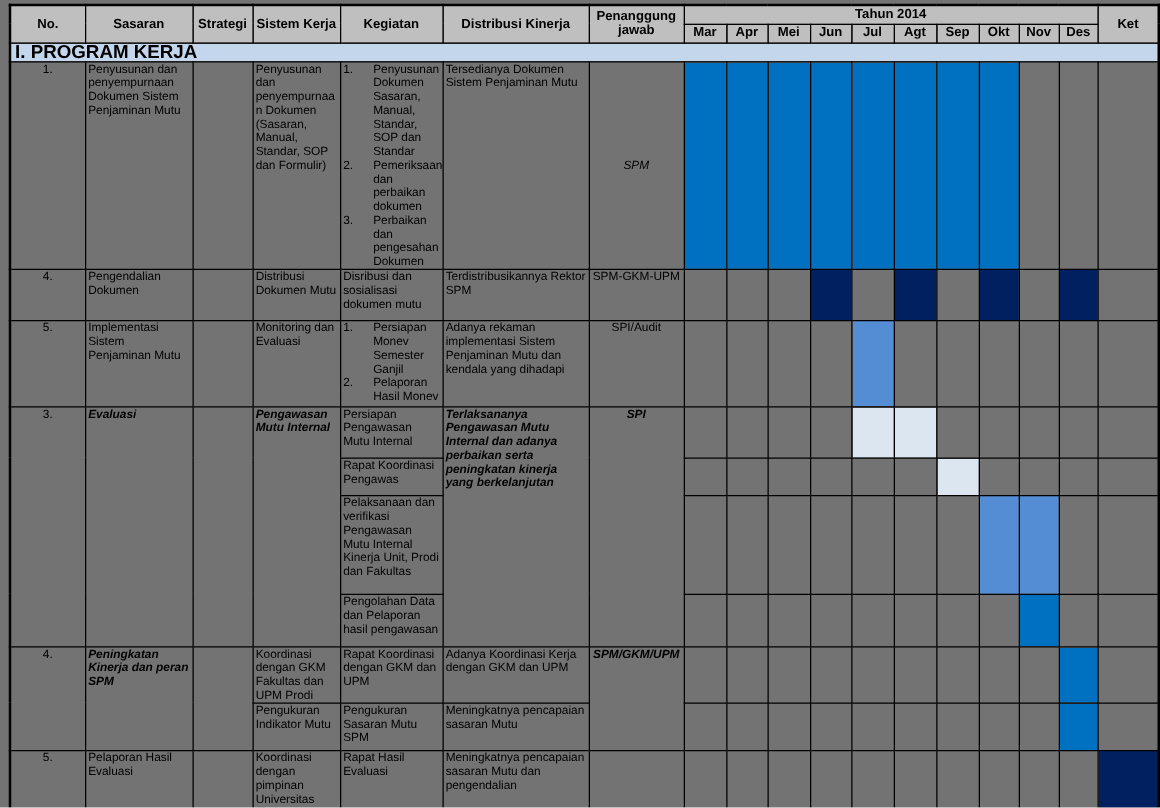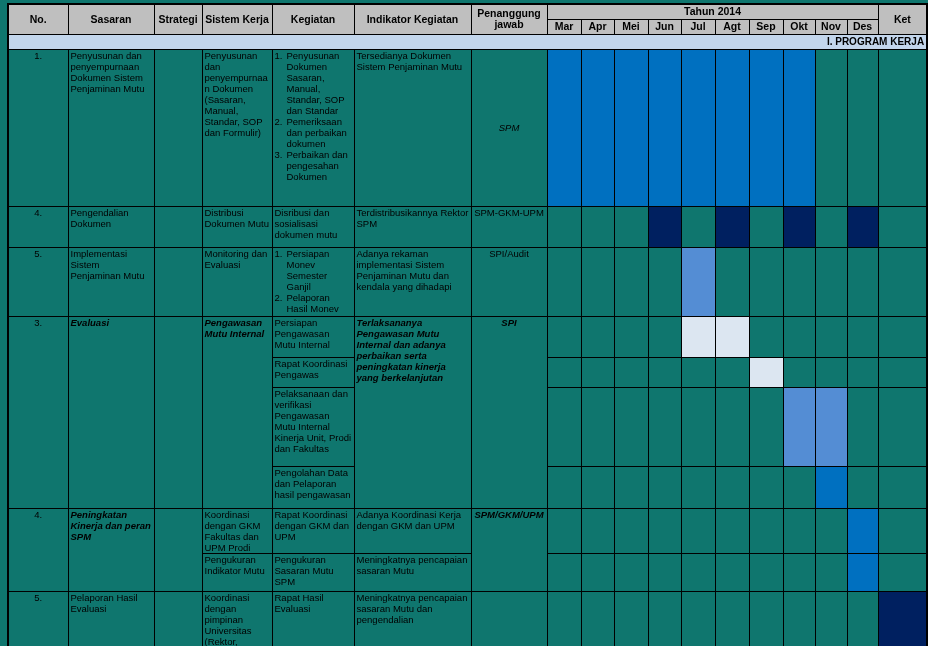--- a/index.html
+++ b/index.html
@@ -1,39 +1,39 @@
 <!DOCTYPE html>
 <html style="--fill-strong: #0070C0; --fill-dark: #002060; --fill-medium: #548DD4; --fill-light: #DCE6F1; --header-bg: #BFBFBF; --section-bg: #C3D6EC; --border: #000000;"><head>
 <meta charset="utf-8">
 <style>
   * { box-sizing: border-box; margin: 0; padding: 0; }
   html,body { width: 928px; height: 646px; background: #fff;
     font-family: "Liberation Sans", sans-serif; }
-  .page { position: relative; width: 928px; height: 646px; background: #0f766e; overflow: hidden; }
+  .page { position: relative; width: 928px; height: 646px; background: #737373; overflow: hidden; }
   table.grid { position: absolute; left: 7px; top: 3px; width: 919px;
     border-collapse: collapse; table-layout: fixed;
     border: 2px solid var(--border, #000); }
   td { border: 1px solid var(--border, #000); vertical-align: top;
     padding: 0 2px; font-size: 9.5px; line-height: 11px; color: #000;
     overflow: hidden; word-wrap: break-word; }
   td.hdr { background: var(--header-bg, #BFBFBF); font-weight: bold;
     text-align: center; vertical-align: middle; font-size: 10.5px; line-height: 11.5px; }
   td.section { background: var(--section-bg, #C3D6EC); font-weight: bold;
-    font-size: 10px; vertical-align: middle; text-align: right; padding-left: 3px; }
+    font-size: 15px; vertical-align: middle; text-align: left; padding-left: 3px; }
   td.no { text-align: center; }
   td.pj { text-align: center; white-space: nowrap; }
   td.mid { vertical-align: middle; font-style: italic; }
   td.b { font-weight: bold; font-style: italic; }
   td.f-blue  { background: var(--fill-strong, #0070C0); }
   td.f-navy  { background: var(--fill-dark, #002060); }
   td.f-med   { background: var(--fill-medium, #548DD4); }
   td.f-light { background: var(--fill-light, #DCE6F1); }
   .li { display: flex; }
   .li .n { flex: none; width: 12px; }
-  .li .tx { flex: 1; }
+  .li .tx { flex: 1; margin-left: 12px; }
 </style>
 </head>
 <body>
 
 <div class="page">
   <table class="grid">
     <colgroup>
       <col style="width:60px">
         <col style="width:86px">
         <col style="width:48px">
@@ -53,21 +53,21 @@
       <col style="width:31px">
       <col style="width:49px">
     </colgroup>
     <tbody id="tbody">
         <tr style="height: 15px;">
           <td rowspan="2" class="hdr">No.</td>
           <td rowspan="2" class="hdr">Sasaran</td>
           <td rowspan="2" class="hdr">Strategi</td>
           <td rowspan="2" class="hdr">Sistem Kerja</td>
           <td rowspan="2" class="hdr">Kegiatan</td>
-          <td rowspan="2" class="hdr">Indikator Kegiatan</td>
+          <td rowspan="2" class="hdr">Distribusi Kinerja</td>
           <td rowspan="2" class="hdr">Penanggung jawab</td>
           <td colspan="10" class="hdr">Tahun 2014</td>
           <td rowspan="2" class="hdr">Ket</td>
         </tr>
         <tr style="height: 15px;">
           <td class="hdr">Mar</td>
           <td class="hdr">Apr</td>
           <td class="hdr">Mei</td>
           <td class="hdr">Jun</td>
           <td class="hdr">Jul</td>

